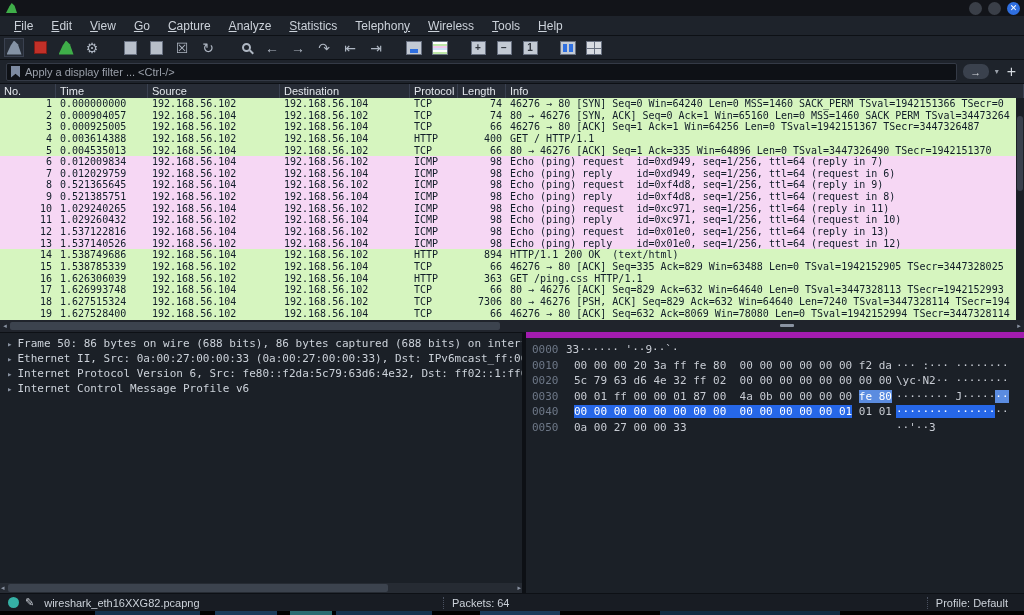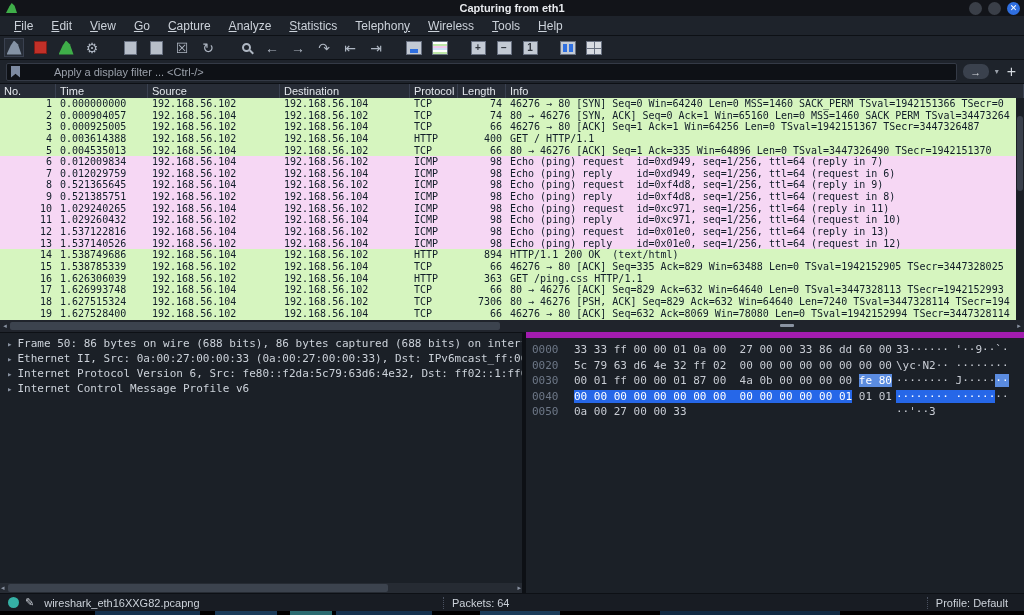--- a/index.html
+++ b/index.html
@@ -50,21 +50,21 @@
   .gap { width:6px; flex:none; }
 
   
   .filterbar { height:24px; background:#1e232b; display:flex; align-items:center;
     padding:0 6px; gap:6px; border-bottom:1px solid #0d1015; flex:none; }
   .filter-input-wrap { flex:1; height:18px; background:#0e1116; border:1px solid #343a46;
     border-radius:2px; display:flex; align-items:center; padding:0 4px; gap:5px; }
   .bookmark { width:9px; height:12px; background:#7d8aa0;
     clip-path:polygon(0 0,100% 0,100% 100%,50% 68%,0 100%); flex:none; }
   .filter-input { flex:1; background:transparent; border:none; outline:none;
-    color:#d0d4da; font-size:11px; font-family:"Liberation Sans",sans-serif;margin-left:29px; }
+    color:#d0d4da; font-size:11px; font-family:"Liberation Sans",sans-serif; }
   .filter-input::placeholder { color:#9aa0aa; }
   .apply-btn { width:26px; height:15px; background:#3a414d; border-radius:7px; color:#d6dae0;
     font-size:11px; display:flex; align-items:center; justify-content:center; }
   .caret { color:#9aa0aa; font-size:8px; }
   .plus-btn { color:#d6dae0; font-size:16px; line-height:1; padding:0 2px; }
 
   
   .colheader { height:14px; background:#272c36; display:flex; font-size:11px; color:#e3e7ec; flex:none; }
   .colheader .col { border-right:1px solid #3a4150; padding:0 4px; white-space:nowrap; overflow:hidden; line-height:14px; }
   .plist { height:222px; overflow:hidden; position:relative; background:#14171d; flex:none; }
@@ -117,21 +117,20 @@
   .taskbar { height:4px; background:#000; position:relative; flex:none; }
   .taskbar .seg { position:absolute; top:0; bottom:0; }
 </style>
 </head>
 <body>
 
 <div class="window">
 
   <div class="titlebar">
     <div class="app-icon"></div>
-    <div class="title">Capturing from eth1</div>
     <div class="winbtns">
       <div class="winbtn"></div>
       <div class="winbtn"></div>
       <div class="winbtn close">✕</div>
     </div>
   </div>
 
   <div class="menubar" id="menubar">
       <span class="menu-item"><u>F</u>ile</span>
       <span class="menu-item"><u>E</u>dit</span>
@@ -279,21 +278,22 @@
           <div class="dline"><span class="arr">▸</span><span>Internet Control Message Profile v6</span></div>
         </div>
       <div class="pane-hscroll">
         <div class="arrow" style="left:1px">◂</div>
         <div class="thumb"></div>
         <div class="arrow" style="right:1px">▸</div>
       </div>
     </div>
     <div class="pane-divider"></div>
     <div class="pane-right" id="hexpane">
-        <div class="hrow"><span class="off">0000</span><span class="bytes"><span>33 33 ff 00 00 01 0a 00  27 00 00 33 86 dd 60 00</span></span><span class="ascii"><span>33······ '··9··`·</span></span></div>
+        <div class="hrow"><span class="off">0000</span><span class="ascii"><span>33······ '··9··`·</span></span></div>
+        <div class="hrow"><span class="off">0010</span><span class="bytes"><span>00 00 00 20 3a ff fe 80  00 00 00 00 00 00 f2 da</span></span><span class="ascii"><span>··· :··· ········</span></span></div>
         <div class="hrow"><span class="off">0020</span><span class="bytes"><span>5c 79 63 d6 4e 32 ff 02  00 00 00 00 00 00 00 00</span></span><span class="ascii"><span>\yc·N2·· ········</span></span></div>
         <div class="hrow"><span class="off">0030</span><span class="bytes"><span>00 01 ff 00 00 01 87 00  4a 0b 00 00 00 00 </span><span class="hl2">fe 80</span></span><span class="ascii"><span>········ J·····</span><span class="hl2">··</span></span></div>
         <div class="hrow"><span class="off">0040</span><span class="bytes"><span class="hl1">00 00 00 00 00 00 00 00  00 00 00 00 00 01</span><span> 01 01</span></span><span class="ascii"><span class="hl1">········ ······</span><span>··</span></span></div>
         <div class="hrow"><span class="off">0050</span><span class="bytes"><span>0a 00 27 00 00 33</span></span><span class="ascii"><span>··'··3</span></span></div>
       </div>
   </div>
 
   <div class="statusbar">
     <div class="status-dot"></div>
     <div class="status-edit">✎</div>

